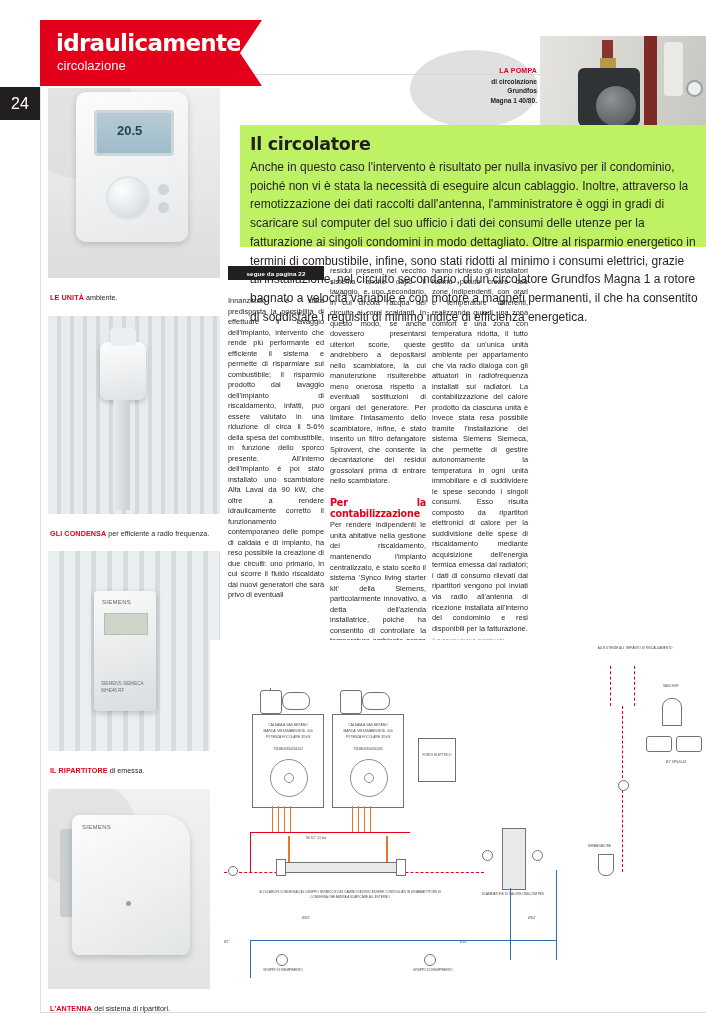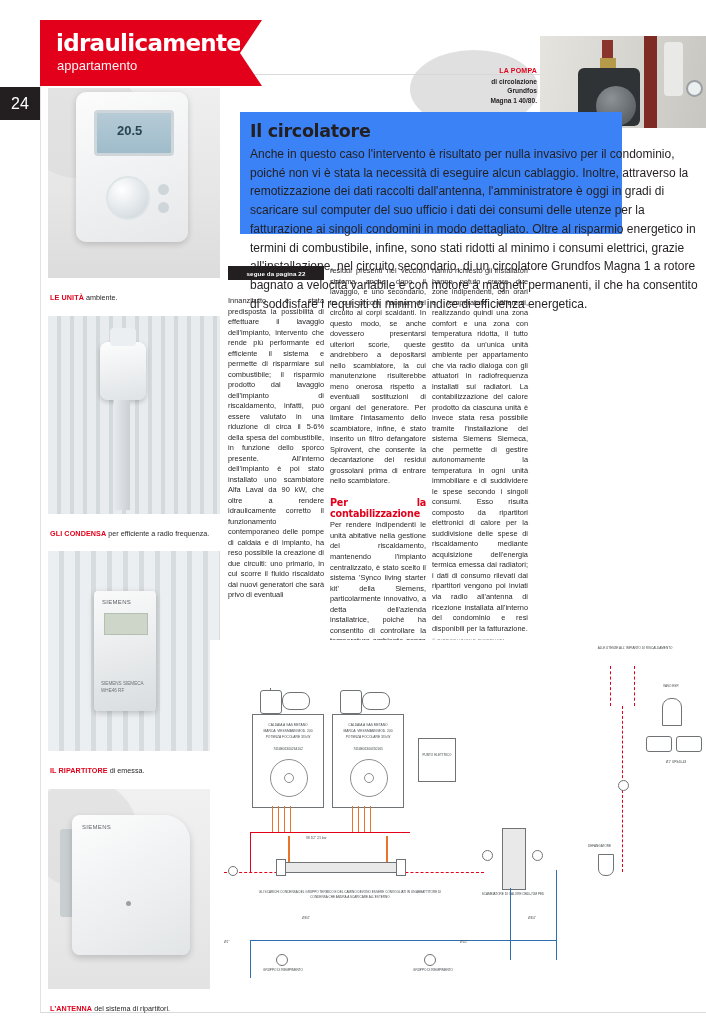--- a/index.html
+++ b/index.html
@@ -86,21 +86,21 @@
   .pump-img .brass{position:absolute;left:60px;top:22px;width:16px;height:13px;background:#b59a4a;}
   .pump-img .gauge{position:absolute;left:146px;top:44px;width:13px;height:13px;border-radius:50%;
       background:#eceff0;border:2px solid #9aa0a3;}
   .pump-cap{position:absolute;left:455px;top:66px;width:82px;text-align:right;font-size:6.6px;
       line-height:1.5;color:#231f20;font-weight:bold;}
   .pump-cap .hl{color:#e2001a;font-size:7px;letter-spacing:.2px;}
   .grey-circle{position:absolute;left:410px;top:50px;width:128px;height:78px;border-radius:50%;
       background:#d6d6d6;opacity:.75;}
 
   
-  .yellow{position:absolute;left:240px;top:112px;width:382px;height:122px;background:#3b82f6;}
+  .yellow{position:absolute;left:240px;top:125px;width:466px;height:122px;background:#bef264;}
   .yellow h1{margin:0;position:absolute;left:10px;top:9px;font-size:17.5px;font-weight:bold;color:#231f20;
       font-family:"DejaVu Sans", sans-serif;letter-spacing:-.3px;}
   .yellow p{margin:0;position:absolute;left:10px;top:33px;width:448px;font-size:12px;line-height:1.56;
       color:#231f20;text-align:left;}
 
   
   .segue{position:absolute;left:228px;top:266px;width:96px;height:14px;background:#231f20;}
   .segue span{position:absolute;left:0;top:3.5px;width:96px;text-align:center;color:#fff;font-size:6.2px;
       font-weight:bold;letter-spacing:.1px;}
 
@@ -143,21 +143,21 @@
 </style>
 </head>
 <body>
 
 <div class="page-rule"></div>
 <div class="page-left-rule"></div>
 <div class="page-rule-bottom"></div>
 
 <div class="masthead">
   <div class="mast-title">idraulicamente</div>
-  <div class="mast-sub">appartamento</div>
+  <div class="mast-sub">circolazione</div>
 </div>
 <div class="folio">
   <span>24</span>
 </div>
 
 <div class="photo-col">
 
   <div class="ph p1">
     <div class="wm" style="left:-30px;top:-30px;width:120px;height:120px;"></div>
     <div class="unit">

